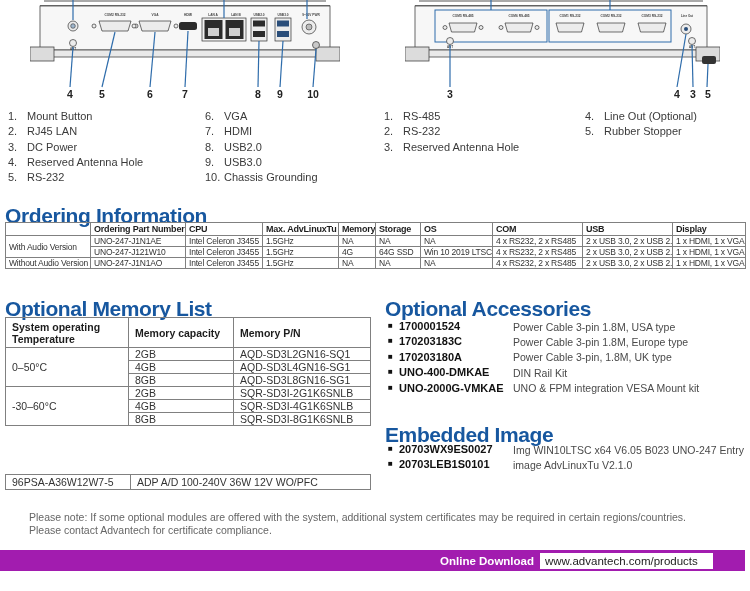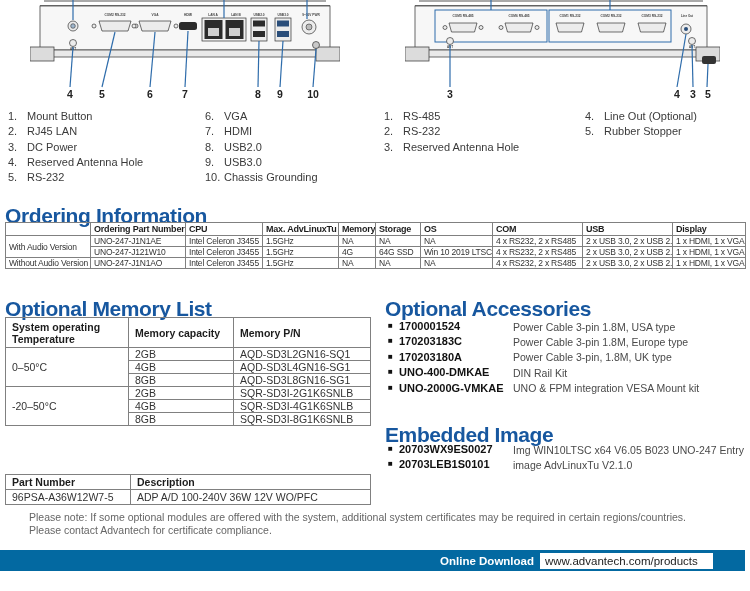--- a/index.html
+++ b/index.html
@@ -31,21 +31,21 @@
   .tbl3 tr{height:15px;}
   
   .blist{font-size:11px;}
   .blist .item{position:relative;height:15.4px;}
   .blist .bullet{position:absolute;left:3px;top:1px;font-size:8px;color:#111;}
   .blist .pn{position:absolute;left:14px;top:0;font-weight:700;color:#111;}
   .blist .desc{position:absolute;left:128px;top:0.5px;font-size:10.5px;color:#4a4a4a;white-space:nowrap;}
   
   .note{font-size:10.5px;color:#666;line-height:13px;margin-left:24px;}
   
-  .footer-bar{background:#0369a1;display:flex;align-items:center;justify-content:flex-end;}
+  .footer-bar{background:#a21caf;display:flex;align-items:center;justify-content:flex-end;}
   .footer-label{color:#fff;font-weight:700;font-size:11.5px;margin-right:6px;white-space:nowrap;}
   .url-box{background:#fff;width:168px;height:16px;display:flex;align-items:center;
            padding-left:5px;font-size:11.5px;color:#222;margin-right:32px;}
   
   svg text{font-family:"Liberation Sans",sans-serif;}
   .portlabel{font-size:3.2px;font-weight:700;fill:#444;text-anchor:middle;}
   .numlabel{font-size:10.5px;font-weight:600;fill:#222;text-anchor:middle;}
   .lead{stroke:#2e6cab;stroke-width:1.2;fill:none;}
   .metal{fill:#f7f7f7;stroke:#444;stroke-width:0.8;}
   .port{fill:#ececec;stroke:#333;stroke-width:0.7;}
@@ -336,21 +336,21 @@
     </tr>
     <tr>
       <td>4GB</td>
       <td>AQD-SD3L4GN16-SG1</td>
     </tr>
     <tr>
       <td>8GB</td>
       <td>AQD-SD3L8GN16-SG1</td>
     </tr>
     <tr>
-      <td rowspan="3">-20–50°C</td>
+      <td rowspan="3">-30–60°C</td>
       <td>2GB</td>
       <td>SQR-SD3I-2G1K6SNLB</td>
     </tr>
     <tr>
       <td>4GB</td>
       <td>SQR-SD3I-4G1K6SNLB</td>
     </tr>
     <tr>
       <td>8GB</td>
       <td>SQR-SD3I-8G1K6SNLB</td>
@@ -400,24 +400,20 @@
         <span class="desc">image AdvLinuxTu V2.1.0</span>
       </div>
   </div>
 
   <table class="abs tbl3" style="left:5px;top:474px;width:365px;">
     <colgroup>
         <col style="width:125px">
         <col style="width:240px">
       </colgroup>
     <tbody>
-        <tr>
-      <th>Part Number</th>
-      <th>Description</th>
-    </tr>
     <tr>
       <td>96PSA-A36W12W7-5</td>
       <td>ADP A/D 100-240V 36W 12V WO/PFC</td>
     </tr>
   </tbody>
     </table>
 
   <div class="abs note" style="left:5px;top:511px;width:740px;">
     <div>Please note: If some optional modules are offered with the system, additional system certificates may be required in certain regions/countries.</div>
     <div>Please contact Advantech for certificate compliance.</div>

